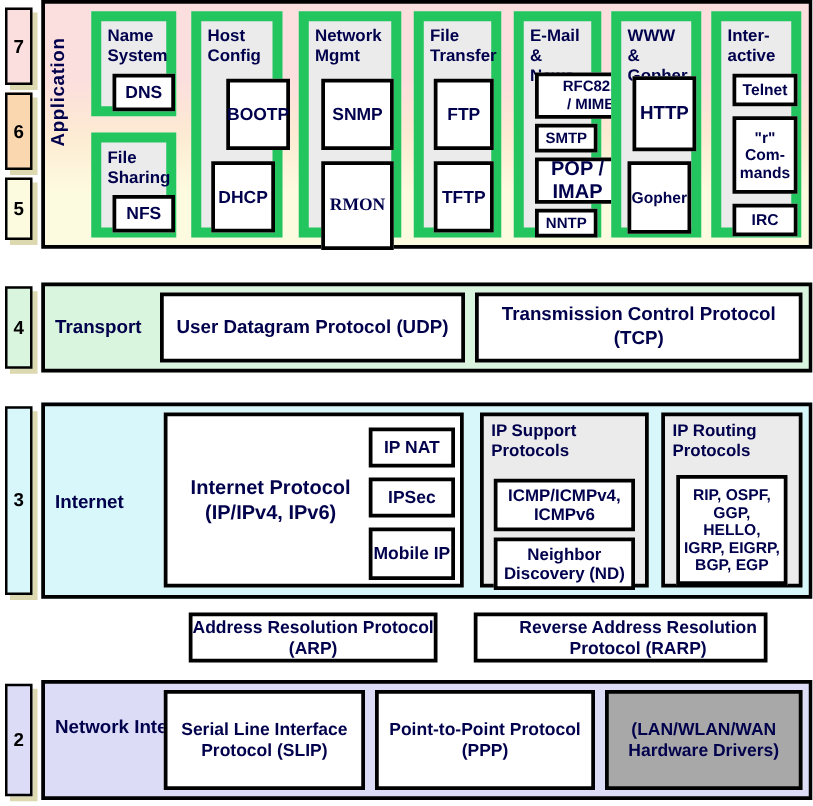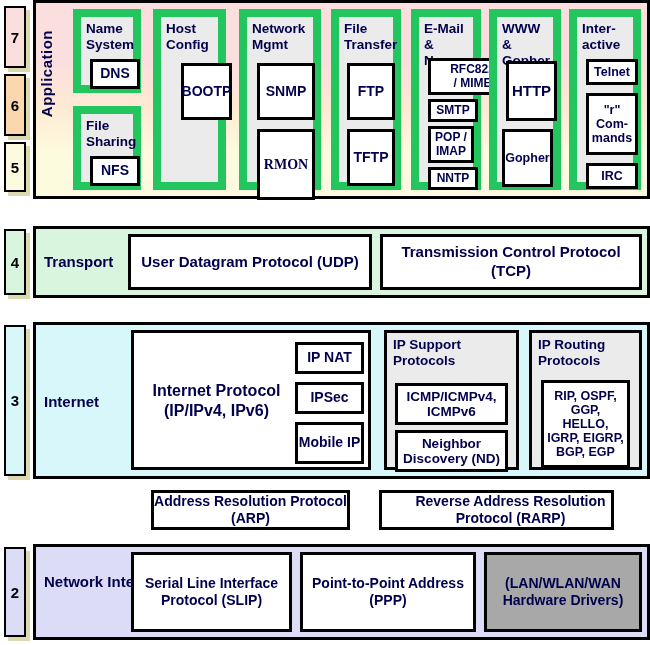--- a/index.html
+++ b/index.html
@@ -222,20 +222,23 @@
     <div class="proto" style="left:9px; top:42px; width:50px; height:30px; font-size:14px;">
       <span>NFS</span>
     </div>
   </div>
 
   <div class="app-col" style="left:153px; top:9px; width:73px;">
     <div class="app-col-title">Host Config</div>
     <div class="proto" style="left:20px; top:46px; width:51px; height:57px; font-size:14px;">
       <span>BOOTP</span>
     </div>
+    <div class="proto" style="left:8px; top:112px; width:51px; height:57px; font-size:14px;">
+      <span>DHCP</span>
+    </div>
   </div>
 
   <div class="app-col" style="left:239px; top:9px; width:82px;">
     <div class="app-col-title">Network Mgmt</div>
     <div class="proto" style="left:10px; top:46px; width:58px; height:57px; font-size:14px;">
       <span>SNMP</span>
     </div>
     <div class="proto" style="left:10px; top:112px; width:58px; height:71px; font-size:14px;font-family:Liberation Serif, serif;">
       <span>RMON</span>
     </div>
@@ -252,21 +255,21 @@
   </div>
 
   <div class="app-col" style="left:411px; top:9px; width:70px;">
     <div class="app-col-title">E-Mail &amp; News</div>
     <div class="proto" style="left:9px; top:41px; width:64px; height:37px; font-size:12px;padding-left:25px;">
       <span>RFC822 / MIME</span>
     </div>
     <div class="proto" style="left:9px; top:82px; width:50px; height:23px; font-size:12px;">
       <span>SMTP</span>
     </div>
-    <div class="proto" style="left:9px; top:109px; width:46px; height:37px; font-size:12px;">
+    <div class="proto" style="left:9px; top:109px; width:68px; height:37px; font-size:16px;">
       <span>POP / IMAP</span>
     </div>
     <div class="proto" style="left:9px; top:150px; width:50px; height:23px; font-size:12px;">
       <span>NNTP</span>
     </div>
   </div>
 
   <div class="app-col" style="left:489px; top:9px; width:72px;">
     <div class="app-col-title">WWW &amp; Gopher</div>
     <div class="proto" style="left:9px; top:44px; width:51px; height:60px; font-size:15px;">
@@ -338,19 +341,19 @@
   <div class="bigbox" style="left:379px; top:490px; width:235px; height:40px; font-size:14px;padding-left:28px;">
     <span>Reverse Address Resolution Protocol (RARP)</span>
   </div>
 
   <div class="band" id="band-netif"></div>
   <div class="band-title" id="netif-title">Network Interface</div>
   <div class="bigbox" style="left:131px; top:552px; width:161px; height:80px; font-size:14px;">
     <span>Serial Line Interface Protocol (SLIP)</span>
   </div>
   <div class="bigbox" style="left:300px; top:552px; width:176px; height:80px; font-size:14px;">
-    <span>Point-to-Point Address (PPP)</span>
+    <span>Point-to-Point Protocol (PPP)</span>
   </div>
   <div class="graybox" style="left:484px; top:552px; width:158px; height:80px; font-size:14px;">
     <span>(LAN/WLAN/WAN Hardware Drivers)</span>
   </div>
 
 </div>
 
 </body></html>

